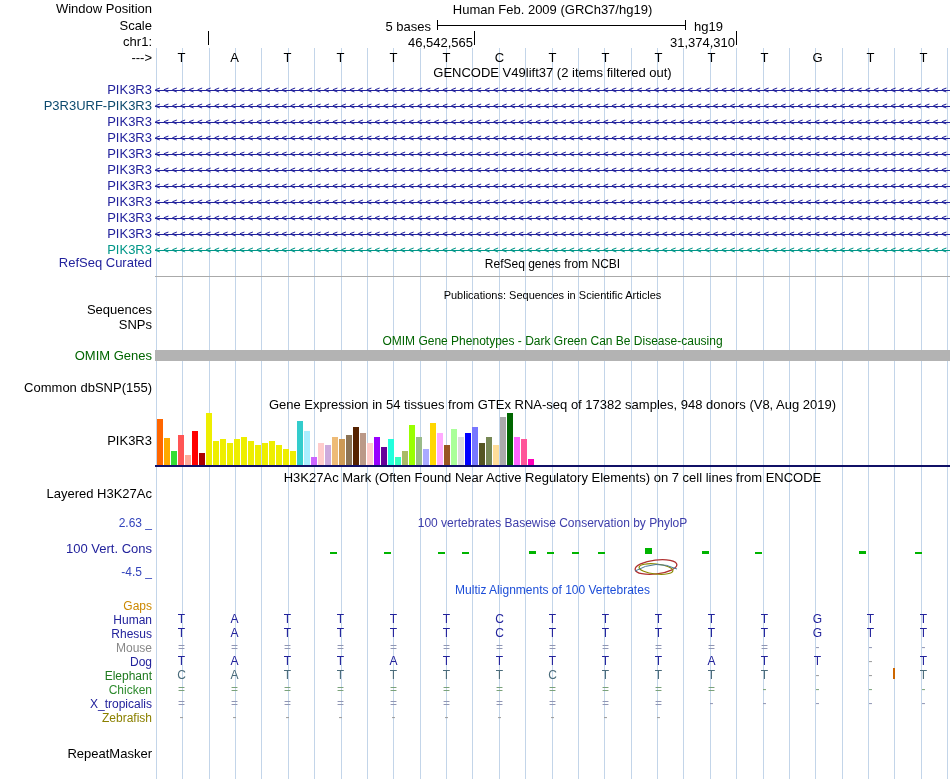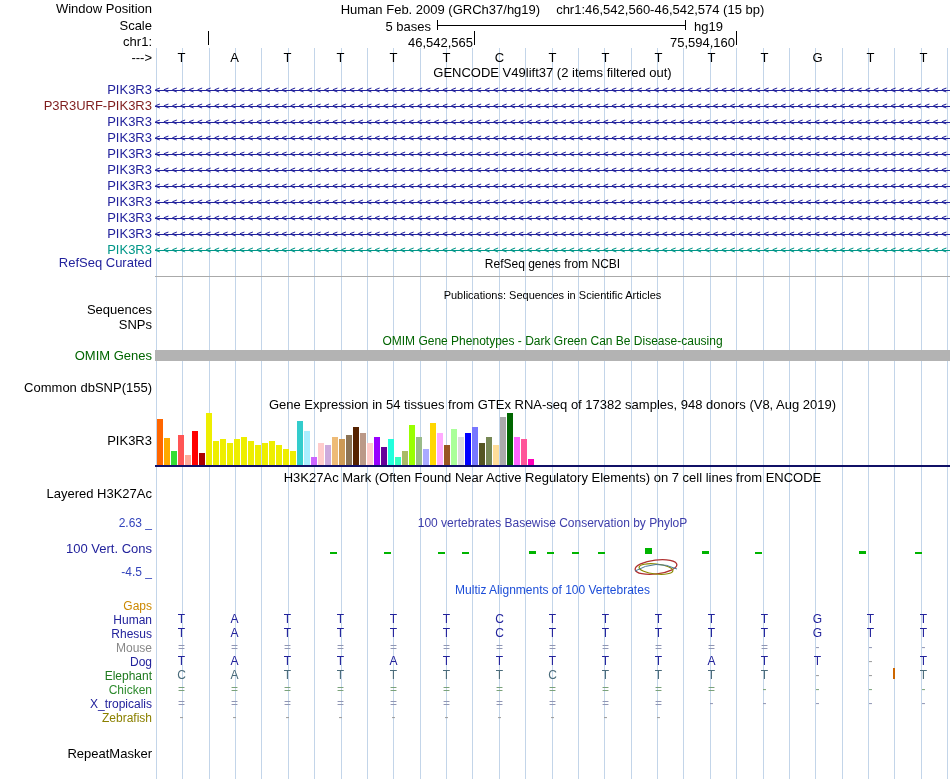--- a/index.html
+++ b/index.html
@@ -42,32 +42,31 @@
 </style>
 </head>
 <body>
 
 <div id="app">
   <div class="gridlines"></div>
 
   <div class="lbl" style="top:2px">Window Position</div>
   <div class="hdr-center">
     <span>Human Feb. 2009 (GRCh37/hg19)</span>
-    <span>chr1:46,542,560-46,542,574 (15 bp)</span>
   </div>
 
   <div class="lbl" style="top:19px">Scale</div>
   <div class="scale-value">5 bases</div>
   <div class="scale-bar"></div>
   <div class="scale-asm">hg19</div>
 
   <div class="lbl" style="top:35px">chr1:</div>
   <div class="ruler">
     <span class="ruler-num" style="right:477px">46,542,565</span>
-    <span class="ruler-num" style="right:215px">75,594,160</span>
+    <span class="ruler-num" style="right:215px">31,374,310</span>
     <div class="tickv" style="left:53px"></div>
     <div class="tickv" style="left:319px"></div>
     <div class="tickv" style="left:581px"></div>
   </div>
 
   <div class="lbl" style="top:51px">---&gt;</div>
   <div id="base-row" class="seq-row" style="top:51px">
       <div class="seq-cell">T</div>
       <div class="seq-cell">A</div>
       <div class="seq-cell">T</div>
@@ -81,21 +80,21 @@
       <div class="seq-cell">T</div>
       <div class="seq-cell">T</div>
       <div class="seq-cell">G</div>
       <div class="seq-cell">T</div>
       <div class="seq-cell">T</div>
     </div>
 
   <div class="title" style="top:66px">GENCODE V49lift37 (2 items filtered out)</div>
   <div id="labels">
       <div class="lbl gene-lbl" style="top: 82px; color: rgb(34, 34, 156);">PIK3R3</div>
-      <div class="lbl gene-lbl" style="top: 98px; color: #7f1d1d;">P3R3URF-PIK3R3</div>
+      <div class="lbl gene-lbl" style="top: 98px; color: #0c4a6e;">P3R3URF-PIK3R3</div>
       <div class="lbl gene-lbl" style="top: 114px; color: rgb(34, 34, 156);">PIK3R3</div>
       <div class="lbl gene-lbl" style="top: 130px; color: rgb(34, 34, 156);">PIK3R3</div>
       <div class="lbl gene-lbl" style="top: 146px; color: rgb(34, 34, 156);">PIK3R3</div>
       <div class="lbl gene-lbl" style="top: 162px; color: rgb(34, 34, 156);">PIK3R3</div>
       <div class="lbl gene-lbl" style="top: 178px; color: rgb(34, 34, 156);">PIK3R3</div>
       <div class="lbl gene-lbl" style="top: 194px; color: rgb(34, 34, 156);">PIK3R3</div>
       <div class="lbl gene-lbl" style="top: 210px; color: rgb(34, 34, 156);">PIK3R3</div>
       <div class="lbl gene-lbl" style="top: 226px; color: rgb(34, 34, 156);">PIK3R3</div>
       <div class="lbl gene-lbl" style="top: 242px; color: rgb(0, 150, 136);">PIK3R3</div>
       <div class="lbl aln-lbl" style="top: 599px; color: rgb(204, 136, 0);">Gaps</div>

